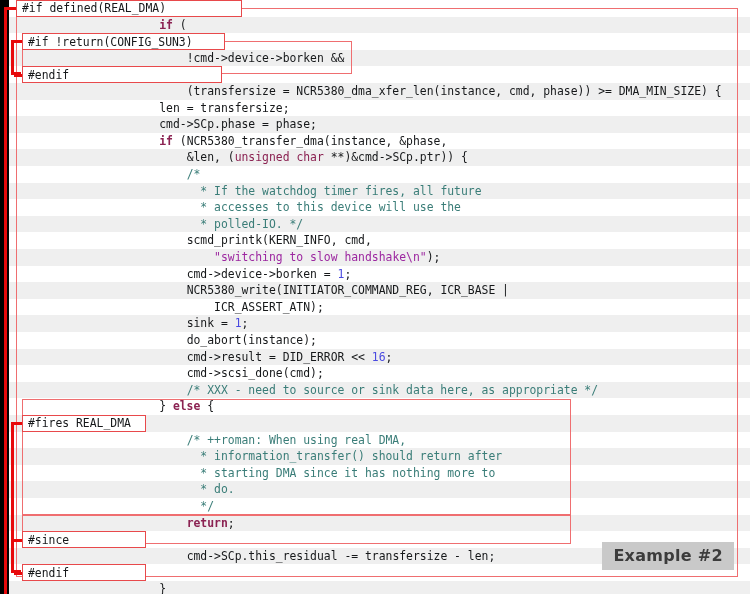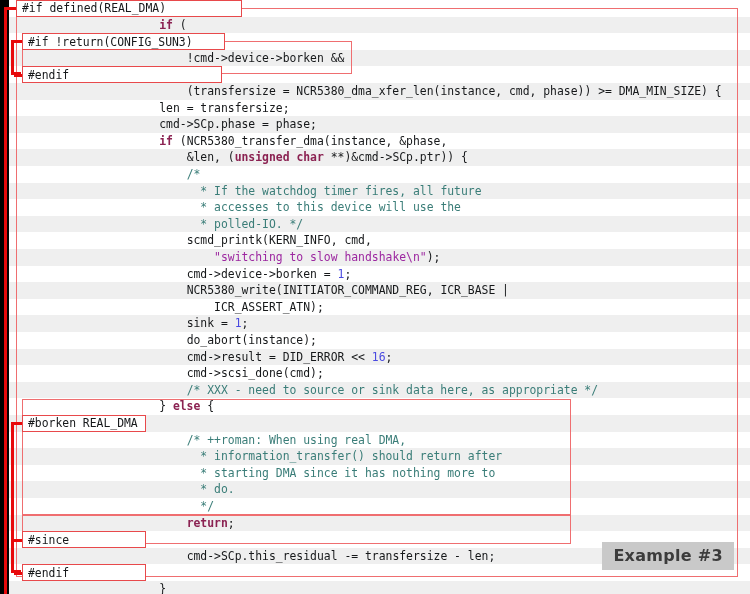--- a/index.html
+++ b/index.html
@@ -60,21 +60,21 @@
     position: absolute;
     left: 0;
     height: 16.6px;
     white-space: pre;
     padding-left: 22px;
     letter-spacing: 0px;
   }
 
   
   .kw   { color: #8b2252; font-weight: bold; }   
-  .typ  { color: #8b2252; font-weight: bold; }   
+  .typ  { color: #8b2252; font-weight: normal; }   
   .cmt  { color: #3a7d78; }                       
   .str  { color: #9c27a0; }                       
   .num  { color: #4a4ae0; }                       
   .pl   { color: #16181a; }                       
 
   
   .pp-chip {
     position: absolute;
     z-index: 6;
     background: #ffffff;
@@ -193,20 +193,20 @@
       <div class="bracket-tick" style="left: 14px; top: 539.2px; width: 12px;"></div>
       <div class="bracket-tick" style="left: 14px; top: 572.4px; width: 12px;"></div>
     </div>
 
   <div id="code"><div class="cl" style="top: 16.6px; padding-left: 159.2px;"><span class="kw">if</span><span class="pl"> </span><span class="pl">(</span></div><div class="cl" style="top: 49.8px; padding-left: 186.64px;"><span class="pl">!</span><span class="pl">cmd</span><span class="pl">-</span><span class="pl">&gt;</span><span class="pl">device</span><span class="pl">-</span><span class="pl">&gt;</span><span class="pl">borken</span><span class="pl"> </span><span class="pl">&amp;</span><span class="pl">&amp;</span></div><div class="cl" style="top: 83px; padding-left: 186.64px;"><span class="pl">(</span><span class="pl">transfersize</span><span class="pl"> </span><span class="pl">=</span><span class="pl"> </span><span class="pl">NCR5380_dma_xfer_len</span><span class="pl">(</span><span class="pl">instance</span><span class="pl">,</span><span class="pl"> </span><span class="pl">cmd</span><span class="pl">,</span><span class="pl"> </span><span class="pl">phase</span><span class="pl">)</span><span class="pl">)</span><span class="pl"> </span><span class="pl">&gt;</span><span class="pl">=</span><span class="pl"> </span><span class="pl">DMA_MIN_SIZE</span><span class="pl">)</span><span class="pl"> </span><span class="pl">{</span></div><div class="cl" style="top: 99.6px; padding-left: 159.2px;"><span class="pl">len</span><span class="pl"> </span><span class="pl">=</span><span class="pl"> </span><span class="pl">transfersize</span><span class="pl">;</span></div><div class="cl" style="top: 116.2px; padding-left: 159.2px;"><span class="pl">cmd</span><span class="pl">-</span><span class="pl">&gt;</span><span class="pl">SCp</span><span class="pl">.</span><span class="pl">phase</span><span class="pl"> </span><span class="pl">=</span><span class="pl"> </span><span class="pl">phase</span><span class="pl">;</span></div><div class="cl" style="top: 132.8px; padding-left: 159.2px;"><span class="kw">if</span><span class="pl"> </span><span class="pl">(</span><span class="pl">NCR5380_transfer_dma</span><span class="pl">(</span><span class="pl">instance</span><span class="pl">,</span><span class="pl"> </span><span class="pl">&amp;</span><span class="pl">phase</span><span class="pl">,</span></div><div class="cl" style="top: 149.4px; padding-left: 186.64px;"><span class="pl">&amp;</span><span class="pl">len</span><span class="pl">,</span><span class="pl"> </span><span class="pl">(</span><span class="typ">unsigned</span><span class="pl"> </span><span class="typ">char</span><span class="pl"> </span><span class="pl">*</span><span class="pl">*</span><span class="pl">)</span><span class="pl">&amp;</span><span class="pl">cmd</span><span class="pl">-</span><span class="pl">&gt;</span><span class="pl">SCp</span><span class="pl">.</span><span class="pl">ptr</span><span class="pl">)</span><span class="pl">)</span><span class="pl"> </span><span class="pl">{</span></div><div class="cl" style="top: 166px; padding-left: 186.64px;"><span class="cmt">/*</span></div><div class="cl" style="top: 182.6px; padding-left: 193.5px;"><span class="cmt"> * If the watchdog timer fires, all future</span></div><div class="cl" style="top: 199.2px; padding-left: 193.5px;"><span class="cmt"> * accesses to this device will use the</span></div><div class="cl" style="top: 215.8px; padding-left: 193.5px;"><span class="cmt"> * polled-IO. */</span></div><div class="cl" style="top: 232.4px; padding-left: 186.64px;"><span class="pl">scmd_printk</span><span class="pl">(</span><span class="pl">KERN_INFO</span><span class="pl">,</span><span class="pl"> </span><span class="pl">cmd</span><span class="pl">,</span></div><div class="cl" style="top: 249px; padding-left: 214.08px;"><span class="str">"switching to slow handshake\n"</span><span class="pl">);</span></div><div class="cl" style="top: 265.6px; padding-left: 186.64px;"><span class="pl">cmd</span><span class="pl">-</span><span class="pl">&gt;</span><span class="pl">device</span><span class="pl">-</span><span class="pl">&gt;</span><span class="pl">borken</span><span class="pl"> </span><span class="pl">=</span><span class="pl"> </span><span class="num">1</span><span class="pl">;</span></div><div class="cl" style="top: 282.2px; padding-left: 186.64px;"><span class="pl">NCR5380_write</span><span class="pl">(</span><span class="pl">INITIATOR_COMMAND_REG</span><span class="pl">,</span><span class="pl"> </span><span class="pl">ICR_BASE</span><span class="pl"> </span><span class="pl">|</span></div><div class="cl" style="top: 298.8px; padding-left: 214.08px;"><span class="pl">ICR_ASSERT_ATN</span><span class="pl">)</span><span class="pl">;</span></div><div class="cl" style="top: 315.4px; padding-left: 186.64px;"><span class="pl">sink</span><span class="pl"> </span><span class="pl">=</span><span class="pl"> </span><span class="num">1</span><span class="pl">;</span></div><div class="cl" style="top: 332px; padding-left: 186.64px;"><span class="pl">do_abort</span><span class="pl">(</span><span class="pl">instance</span><span class="pl">)</span><span class="pl">;</span></div><div class="cl" style="top: 348.6px; padding-left: 186.64px;"><span class="pl">cmd</span><span class="pl">-</span><span class="pl">&gt;</span><span class="pl">result</span><span class="pl"> </span><span class="pl">=</span><span class="pl"> </span><span class="pl">DID_ERROR</span><span class="pl"> </span><span class="pl">&lt;</span><span class="pl">&lt;</span><span class="pl"> </span><span class="num">16</span><span class="pl">;</span></div><div class="cl" style="top: 365.2px; padding-left: 186.64px;"><span class="pl">cmd</span><span class="pl">-</span><span class="pl">&gt;</span><span class="pl">scsi_done</span><span class="pl">(</span><span class="pl">cmd</span><span class="pl">)</span><span class="pl">;</span></div><div class="cl" style="top: 381.8px; padding-left: 186.64px;"><span class="cmt">/* XXX - need to source or sink data here, as appropriate */</span></div><div class="cl" style="top: 398.4px; padding-left: 159.2px;"><span class="pl">}</span><span class="pl"> </span><span class="kw">else</span><span class="pl"> </span><span class="pl">{</span></div><div class="cl" style="top: 431.6px; padding-left: 186.64px;"><span class="cmt">/* ++roman: When using real DMA,</span></div><div class="cl" style="top: 448.2px; padding-left: 193.5px;"><span class="cmt"> * information_transfer() should return after</span></div><div class="cl" style="top: 464.8px; padding-left: 193.5px;"><span class="cmt"> * starting DMA since it has nothing more to</span></div><div class="cl" style="top: 481.4px; padding-left: 193.5px;"><span class="cmt"> * do.</span></div><div class="cl" style="top: 498px; padding-left: 193.5px;"><span class="cmt"> */</span></div><div class="cl" style="top: 514.6px; padding-left: 186.64px;"><span class="kw">return</span><span class="pl">;</span></div><div class="cl" style="top: 547.8px; padding-left: 186.64px;"><span class="pl">cmd</span><span class="pl">-</span><span class="pl">&gt;</span><span class="pl">SCp</span><span class="pl">.</span><span class="pl">this_residual</span><span class="pl"> </span><span class="pl">-</span><span class="pl">=</span><span class="pl"> </span><span class="pl">transfersize</span><span class="pl"> </span><span class="pl">-</span><span class="pl"> </span><span class="pl">len</span><span class="pl">;</span></div><div class="cl" style="top: 581px; padding-left: 159.2px;"><span class="pl">}</span></div></div>
 
   <div id="chips-layer">
       <div class="pp-chip" style="left: 16px; top: -0.2px; width: 226px;">#if defined(REAL_DMA)</div>
       <div class="pp-chip" style="left: 22px; top: 33px; width: 203px;">#if !return(CONFIG_SUN3)</div>
       <div class="pp-chip" style="left: 22px; top: 66.2px; width: 200px;">#endif</div>
-      <div class="pp-chip" style="left: 22px; top: 414.8px; width: 124px;">#borken REAL_DMA</div>
+      <div class="pp-chip" style="left: 22px; top: 414.8px; width: 124px;">#fires REAL_DMA</div>
       <div class="pp-chip" style="left: 22px; top: 531px; width: 124px;">#since</div>
       <div class="pp-chip" style="left: 22px; top: 564.2px; width: 124px;">#endif</div>
     </div>
 
-  <div id="example-badge">Example #3</div>
+  <div id="example-badge">Example #2</div>
 
 </div>
 
 </body></html>

